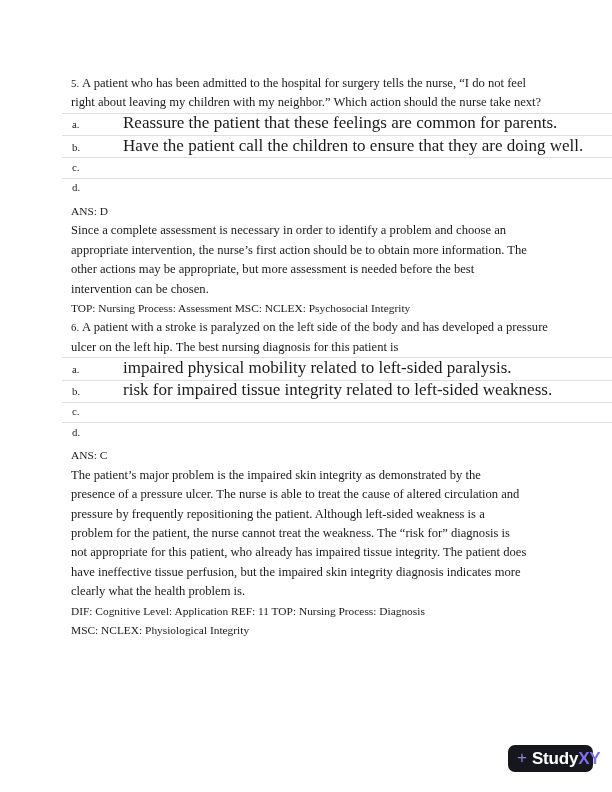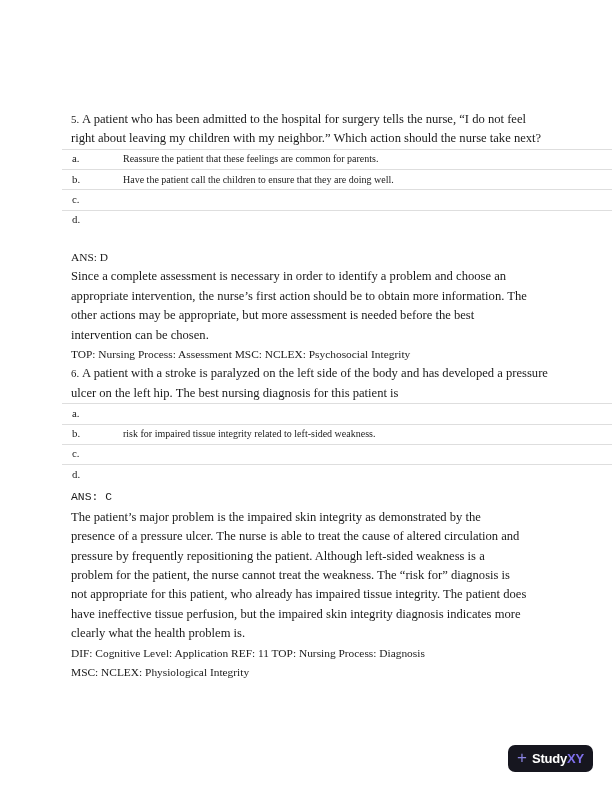--- a/index.html
+++ b/index.html
@@ -5,21 +5,21 @@
   html,body{margin:0;padding:0;}
   body{
     width:612px;height:792px;
     background:#ffffff;
     position:relative;
     overflow:hidden;
     font-family:"Liberation Serif","DejaVu Serif",serif;
     color:#1a1a1a;
     -webkit-font-smoothing:antialiased;
   }
-  .page{position:absolute;inset:0;padding-top:110px;box-sizing:border-box;}
+  .page{position:absolute;inset:0;padding-top:74px;box-sizing:border-box;}
 
   .q-stem{
     margin:0 64px 0 71px;
     font-size:12.6px;
     line-height:19.4px;
     text-align:left;
   }
   .q-num{font-size:10.8px;margin-right:3px;}
 
   .options{margin-left:62px;margin-right:0;}
@@ -29,32 +29,32 @@
     padding:1.5px 0 2.8px 0;
     line-height:15px;
     align-items:baseline;
   }
   .opt-letter{
     flex:0 0 51px;
     padding-left:10px;
     font-size:10.8px;
   }
   .opt-text{
-    font-size:10px;
+    font-size:17px;
     white-space:nowrap;
     overflow:visible;
   }
 
   .meta{
     margin:0 64px 0 71px;
     font-size:11.4px;
     line-height:19.4px;
   }
-  .ans{margin-top:18px;}
-  .ans-2{margin-top:4px;font-family:Liberation Mono, monospace;}
+  .ans{margin-top:4px;}
+  .ans-2{margin-top:4px;}
   .rationale{
     margin:0 84px 0 71px;
     font-size:12.6px;
     line-height:19.4px;
   }
 
   .brand-badge{
     position:absolute;
     left:508px;top:745px;
     width:85px;height:27px;
@@ -71,21 +71,21 @@
     font-family:"Liberation Sans","DejaVu Sans",sans-serif;
     font-size:17px;
     font-weight:300;
     line-height:1;
     margin-right:5px;
     transform:translateY(-1px);
   }
   .brand-text{
     font-family:"Liberation Sans","DejaVu Sans",sans-serif;
     font-weight:700;
-    font-size:13px;
+    font-size:17px;
     letter-spacing:-0.2px;
     color:#ffffff;
     line-height:1;
   }
   .brand-accent{color:#7f70ec;}
 </style>
 </head>
 <body>
 
 <div class="page">
@@ -111,20 +111,21 @@
 
   <p class="meta ans">ANS: D</p>
   <p class="rationale">Since a complete assessment is necessary in order to identify a problem and choose an appropriate intervention, the nurse’s first action should be to obtain more information. The other actions may be appropriate, but more assessment is needed before the best intervention can be chosen.</p>
   <p class="meta">TOP: Nursing Process: Assessment MSC: NCLEX: Psychosocial Integrity</p>
 
   <p class="q-stem"><span class="q-num">6.</span><span>A patient with a stroke is paralyzed on the left side of the body and has developed a pressure ulcer on the left hip. The best nursing diagnosis for this patient is</span></p>
 
   <div class="options">
     <div class="option-row">
       <span class="opt-letter">a.</span>
+      <span class="opt-text">impaired physical mobility related to left-sided paralysis.</span>
     </div>
     <div class="option-row">
       <span class="opt-letter">b.</span>
       <span class="opt-text">risk for impaired tissue integrity related to left-sided weakness.</span>
     </div>
     <div class="option-row">
       <span class="opt-letter">c.</span>
     </div>
     <div class="option-row">
       <span class="opt-letter">d.</span>

